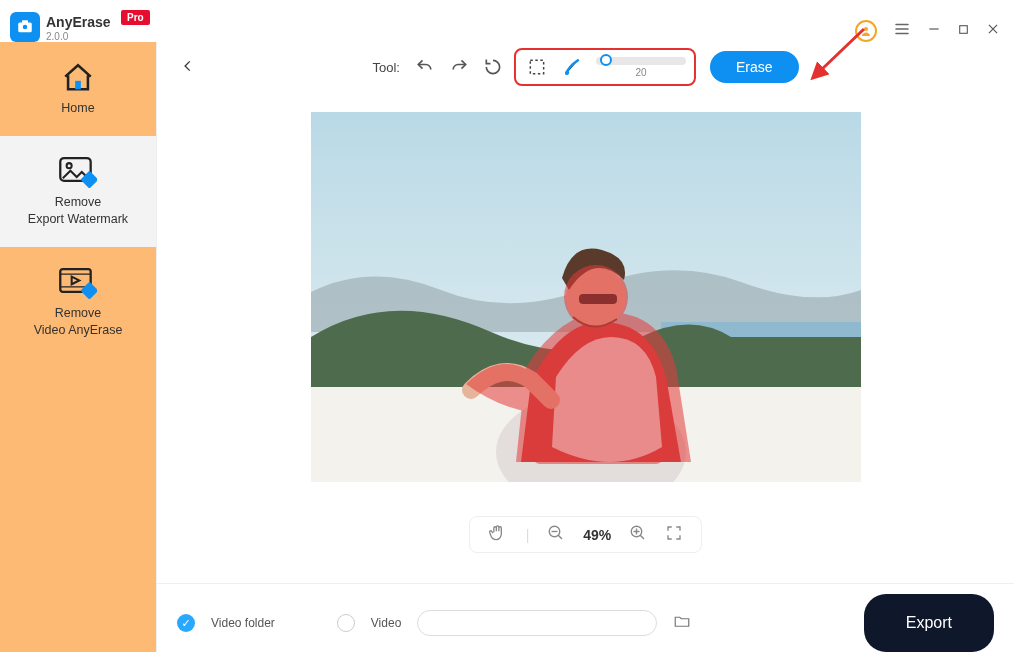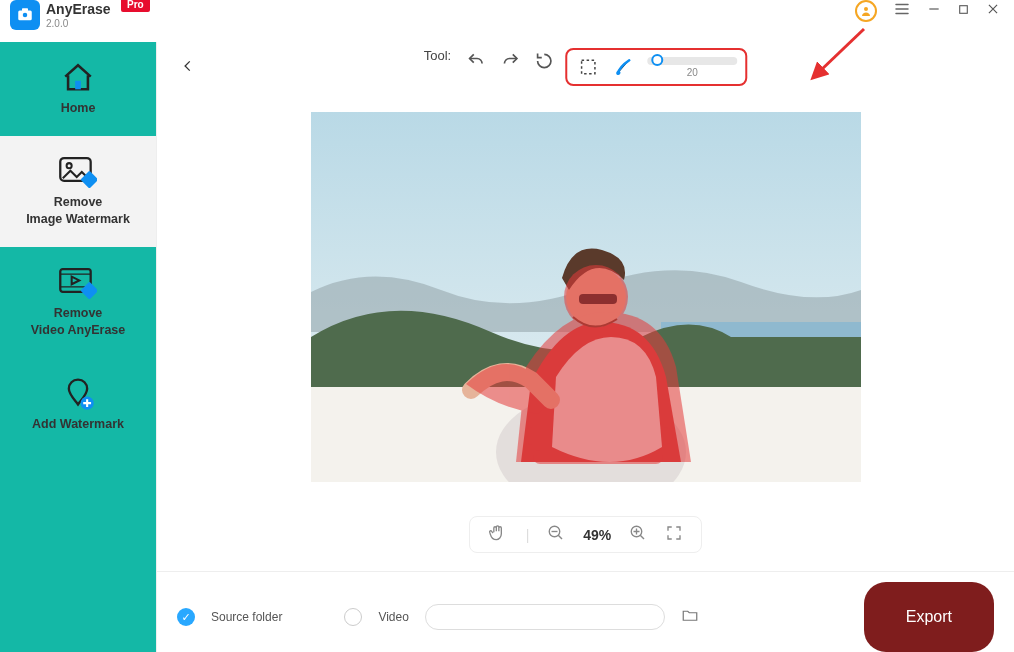--- a/index.html
+++ b/index.html
@@ -1,41 +1,41 @@
 <!DOCTYPE html>
 <html><head>
 <meta charset="utf-8">
 <style>
   * { box-sizing: border-box; margin: 0; padding: 0; font-family: "Segoe UI", Arial, sans-serif; }
   body { width: 1014px; height: 652px; background: #ffffff; position: relative; overflow: hidden; }
 
   
-  .titlebar { height: 42px; display: flex; align-items: flex-start; padding: 0 10px; }
+  .titlebar { height: 42px; display: flex; align-items: flex-end; padding: 0 10px; }
   .logo-box { width: 30px; height: 30px; border-radius: 6px; background: #0e8ff2; display:flex; align-items:center; justify-content:center; margin-right: 6px;}
   .app-title { font-size: 14px; font-weight: 600; color: #333; }
   .app-version { font-size: 10px; color: #888; display:block; }
   .pro-badge { background: #e70d2e; color:#fff; font-size: 10px; font-weight:600; padding: 2px 6px; border-radius: 2px; margin-left: 6px; position:relative; top:-6px;}
   .titlebar-spacer { flex:1; }
   .titlebar-icons { display:flex; align-items:center; gap:16px; margin-right:4px; }
   .titlebar-icons span { color:#555; font-size:16px; cursor:pointer; }
   .acct-circle { width:22px; height:22px; border:2px solid #f5a623; border-radius:50%; display:flex; align-items:center; justify-content:center; }
 
   
   .main-row { display:flex; height: calc(100% - 42px); }
-  .sidebar { width: 156px; background:#14b8a6;font-weight:bold; }
+  .sidebar { width: 156px; background:#fdba74; }
   .side-item { text-align:center; padding: 18px 6px; font-size: 12.5px; color:#333; line-height:1.4; cursor:pointer;}
   .side-item.active { background:#f3f3f3; }
   .side-ico { height: 36px; display:flex; align-items:center; justify-content:center; margin-bottom:4px; }
 
   .workspace { flex:1; border-left:1px solid #eee; display:flex; flex-direction:column; }
 
   
   .toolbar { height: 50px; border-bottom: 0px; display:flex; align-items:center; padding: 0 16px; position:relative;}
   .back-btn { font-size:18px; color:#444; cursor:pointer; padding:4px 8px; }
-  .tool-center { position:absolute; left:50%; transform:translateX(-50%); display:flex; gap:8px;}
+  .tool-center { position:absolute; left:50%; transform:translateX(-50%); display:flex; align-items:center; gap:8px;}
   .tool-label { font-size:13px; color:#444; margin-right: 4px;}
   .tool-icon { width:26px; height:26px; display:flex; align-items:center; justify-content:center; color:#555; cursor:pointer; }
   .tool-box-red { border:2px solid #e53030; border-radius:8px; padding: 4px 8px; display:flex; align-items:center; gap:10px; }
   .slider-wrap { display:flex; flex-direction:column; align-items:center; }
   .slider-track { width:90px; height:8px; background:#e7e7e7; border-radius:4px; position:relative; }
   .slider-thumb { width:12px; height:12px; background:#fff; border:2px solid #0e8ff2; border-radius:50%; position:absolute; top:-3px; left:4px; }
   .slider-val { font-size:10px; color:#888; margin-top:2px;}
   .erase-btn { background:#0e8ff2; color:#fff; border:none; border-radius:20px; padding: 8px 26px; font-size:14px; cursor:pointer; margin-left: 6px;}
   .red-arrow { position:absolute; right: 140px; top: -18px; pointer-events:none; }
 
@@ -49,21 +49,21 @@
 
   
   .bottom { border-top:1px solid #eee; padding: 10px 20px 0 20px; }
   .file-loc-label { font-size:13px; color:#333; margin-bottom:10px; display:block;}
   .bottom-row { display:flex; align-items:center; gap: 16px; }
   .radio { width:18px; height:18px; border-radius:50%; }
   .radio.sel { background:#29a8ff; display:flex; align-items:center; justify-content:center; color:#fff; font-size:11px;}
   .radio.unsel { border:1px solid #ccc; }
   .radio-label { font-size:12px; color:#555; }
   .path-input { width:240px; height:26px; border:1px solid #ddd; border-radius:14px; background:#fff;}
-  .export-btn { margin-left:auto; background:#7f1d1d; color:#fff; border:none; border-radius:22px; padding: 26px 42px; font-size:16px; cursor:pointer;}
+  .export-btn { margin-left:auto; background:#0f172a; color:#fff; border:none; border-radius:22px; padding: 20px 42px; font-size:16px; cursor:pointer;}
   .folder-open { color:#666; font-size:16px; cursor:pointer;}
 </style>
 </head>
 <body>
 
 <div class="titlebar">
   <div class="logo-box">
     <svg width="18" height="18" viewBox="0 0 24 24">
         <rect x="3" y="6" width="18" height="13" rx="2" fill="#fff"></rect>
         <circle cx="12" cy="12" r="3" fill="#0e8ff2"></circle>
@@ -125,46 +125,36 @@
     <div class="side-item active">
       <div class="side-ico">
         <svg width="38" height="34" viewBox="0 0 30 24">
             <rect x="1" y="1" width="24" height="18" rx="3" fill="none" stroke="#222" stroke-width="1.8"></rect>
             <circle cx="8" cy="7" r="2" fill="none" stroke="#222" stroke-width="1.6"></circle>
             <path d="M3 17l6-6 5 5 4-4 5 5" fill="none" stroke="#222" stroke-width="1.6"></path>
             <rect x="19" y="13" width="10" height="10" rx="1" transform="rotate(45 24 18)" fill="#0e8ff2"></rect>
           </svg>
       </div>
       <div>Remove</div>
-      <div>Image Watermark</div>
+      <div>Export Watermark</div>
     </div>
 
     <div class="side-item">
       <div class="side-ico">
         <svg width="38" height="34" viewBox="0 0 30 24">
             <rect x="1" y="1" width="24" height="18" rx="2" fill="none" stroke="#222" stroke-width="1.8"></rect>
             <path d="M1 5h24M1 15h24" stroke="#222" stroke-width="1"></path>
             <path d="M10 7v6l6-3z" fill="none" stroke="#222" stroke-width="1.6"></path>
             <rect x="19" y="13" width="10" height="10" rx="1" transform="rotate(45 24 18)" fill="#0e8ff2"></rect>
           </svg>
       </div>
       <div>Remove</div>
       <div>Video AnyErase</div>
     </div>
 
-    <div class="side-item">
-      <div class="side-ico">
-        <svg width="34" height="34" viewBox="0 0 26 26">
-            <path d="M13 2C9 2 6 5 6 9c0 4 4 8 7 12 3-4 7-8 7-12 0-4-3-7-7-7z" fill="none" stroke="#222" stroke-width="1.8"></path>
-            <circle cx="20" cy="20" r="5" fill="#0e8ff2"></circle>
-            <path d="M20 17v6M17 20h6" stroke="#fff" stroke-width="1.6"></path>
-          </svg>
-      </div>
-      <div>Add Watermark</div>
-    </div>
   </div>
 
   <div class="workspace">
 
     <div class="toolbar">
       <span class="back-btn">
         <svg width="14" height="14" viewBox="0 0 24 24">
             <path d="M15 4l-8 8 8 8" fill="none" stroke="#333" stroke-width="2.2"></path>
           </svg>
       </span>
@@ -203,20 +193,21 @@
               </svg>
           </span>
           <div class="slider-wrap">
             <div class="slider-track">
                 <div class="slider-thumb"></div>
               </div>
             <span class="slider-val">20</span>
           </div>
         </div>
 
+        <button class="erase-btn">Erase</button>
       </div>
 
       <svg class="red-arrow" width="70" height="70">
         <defs>
             <marker id="ah" markerWidth="10" markerHeight="10" refX="2" refY="3" orient="auto">
               <path d="M0 0L6 3L0 6z" fill="#e53030"></path>
             </marker>
           </defs>
         <path d="M60 5 L15 48" stroke="#e53030" stroke-width="3" marker-end="url(#ah)"></path>
       </svg>
@@ -289,21 +280,21 @@
           <svg width="18" height="18" viewBox="0 0 24 24">
               <path d="M4 9V4h5M20 9V4h-5M4 15v5h5M20 15v5h-5" fill="none" stroke="#888" stroke-width="1.8"></path>
             </svg>
         </span>
       </div>
     </div>
 
     <div class="bottom">
       <div class="bottom-row">
         <span class="radio sel">✓</span>
-        <span class="radio-label">Source folder</span>
+        <span class="radio-label">Video folder</span>
 
         <span style="width:30px"></span>
         <span class="radio unsel"></span>
         <span class="radio-label">Video</span>
         <div class="path-input"></div>
         <span class="folder-open">
           <svg width="18" height="18" viewBox="0 0 24 24">
               <path d="M3 7h6l2 2h10v10H3z" fill="none" stroke="#777" stroke-width="1.6"></path>
             </svg>
         </span>

